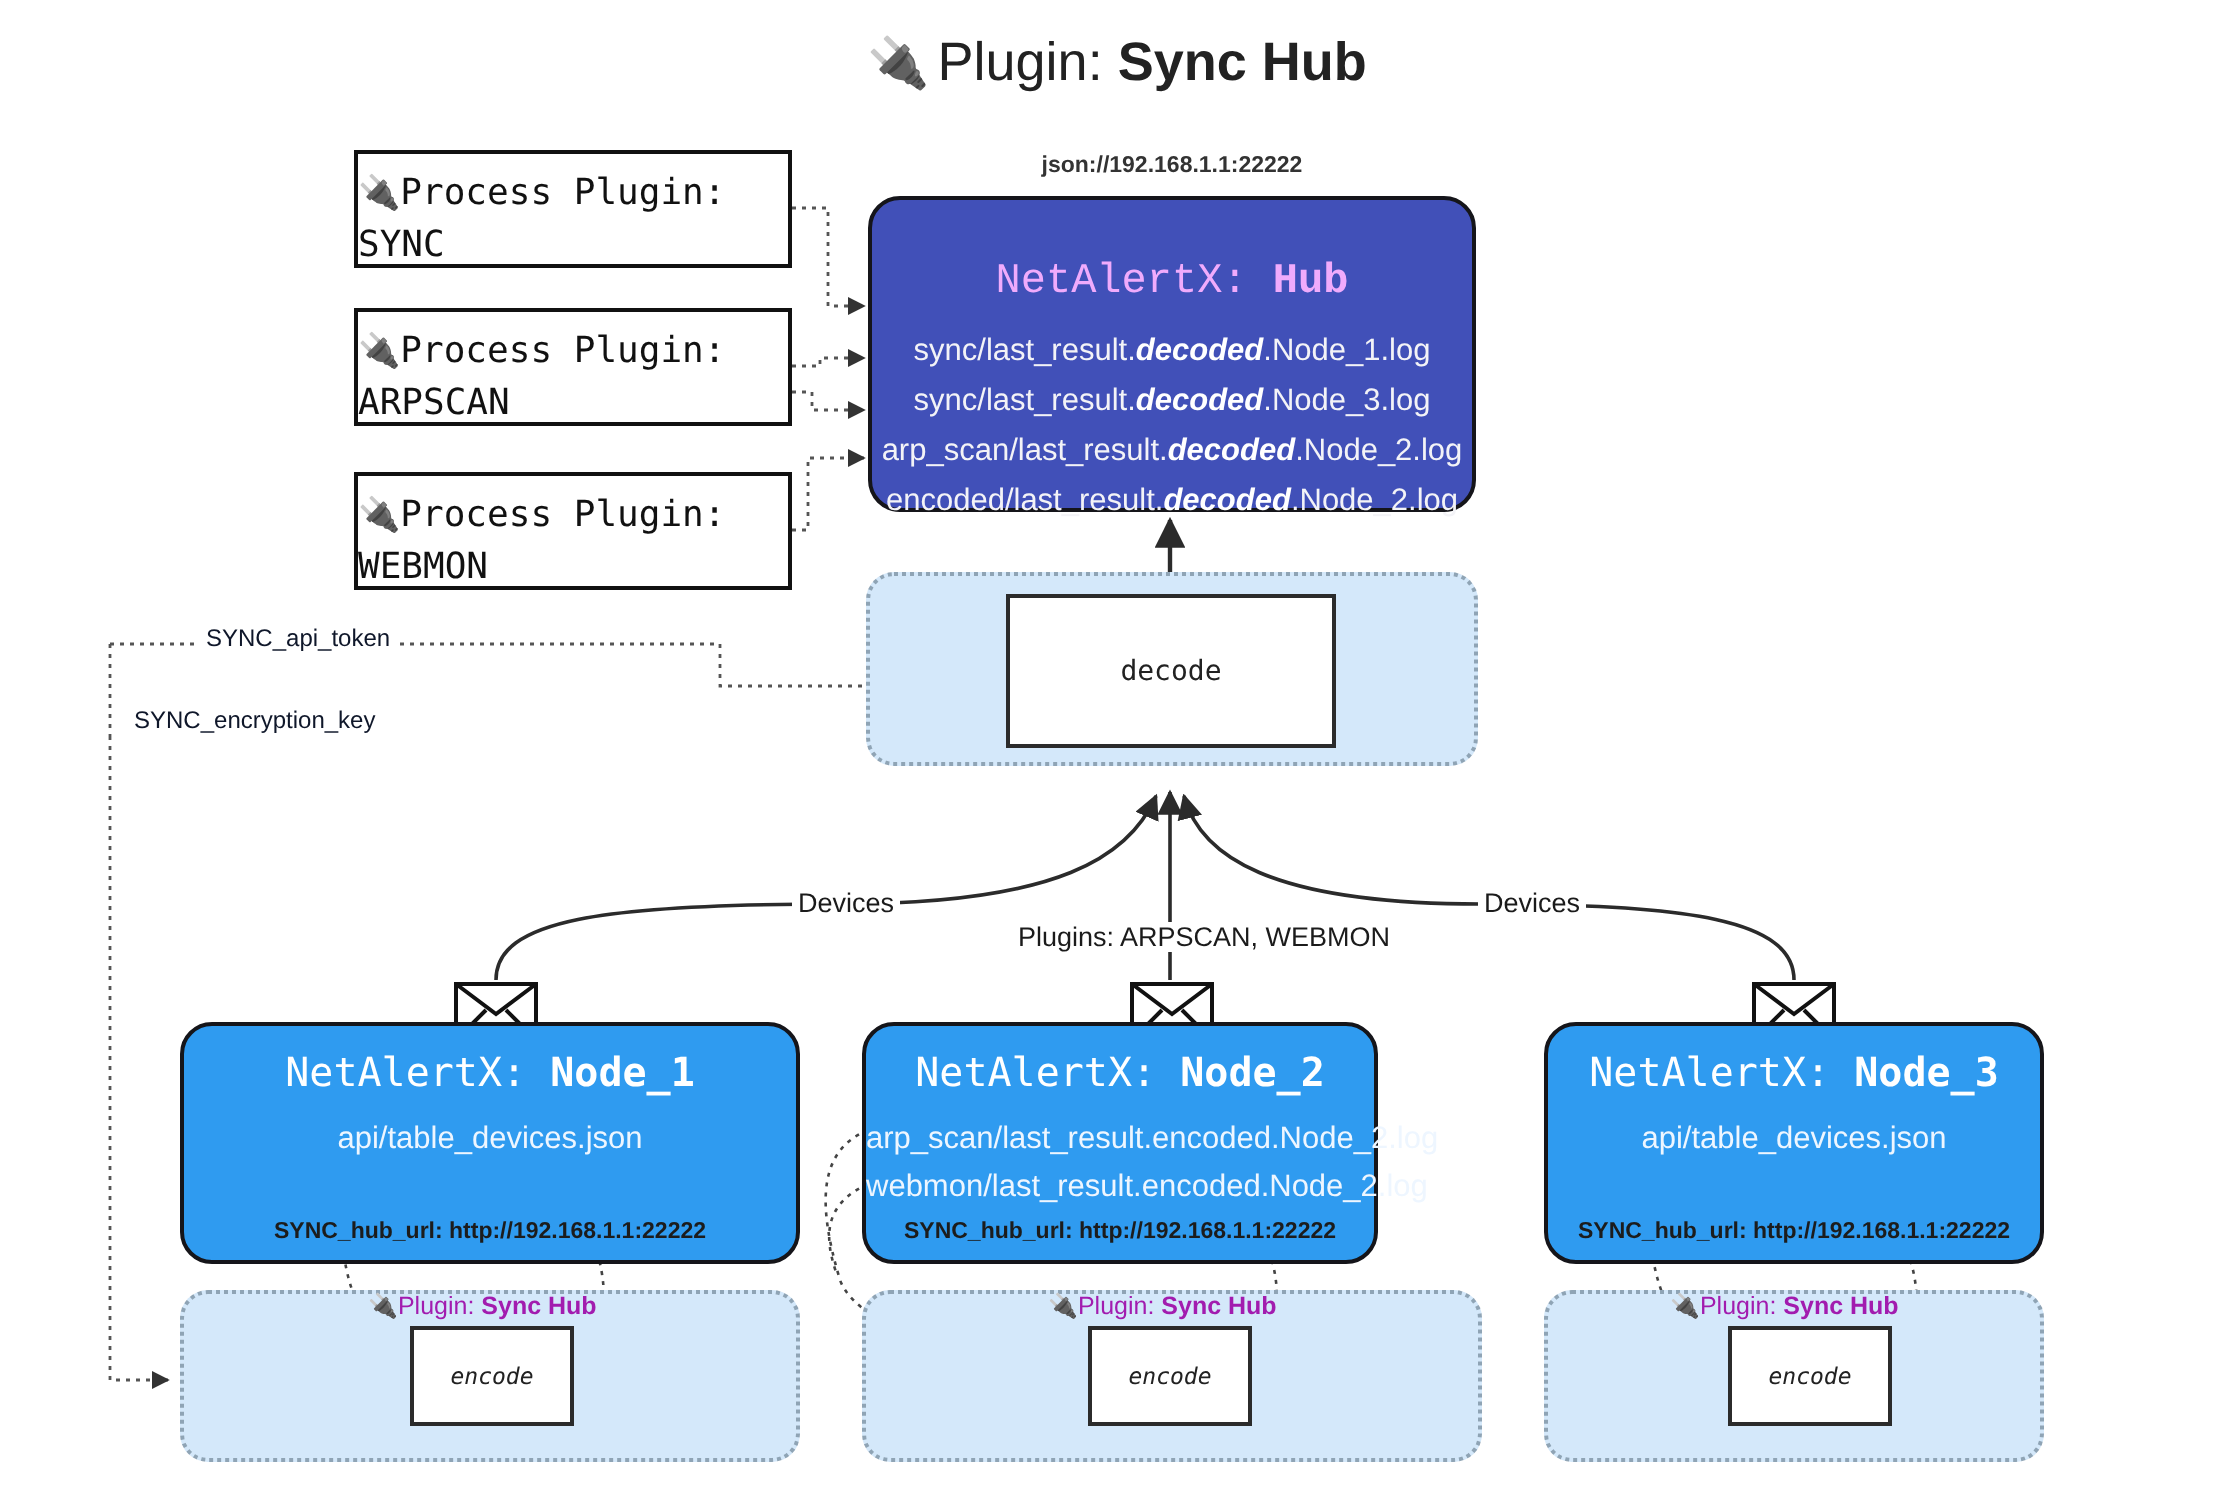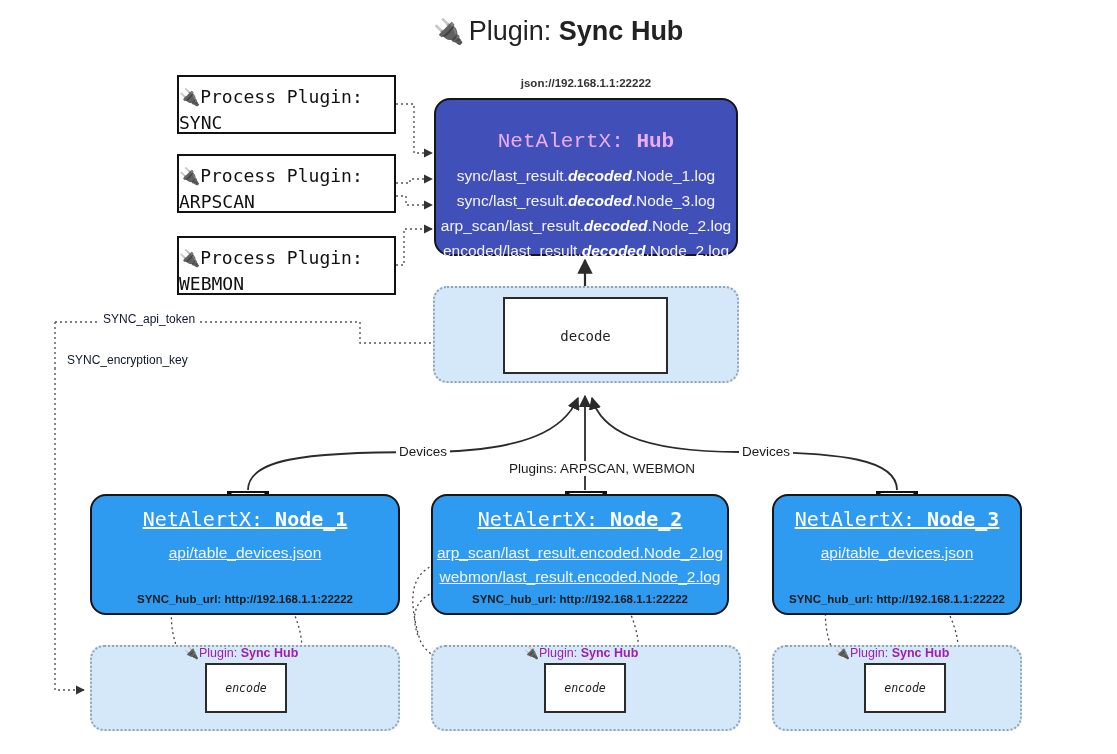--- a/index.html
+++ b/index.html
@@ -106,21 +106,21 @@
   .decodebox { left: 503px; top: 297px; width: 165px; height: 77px; font-size: 14px; }
 
   
   .node {
     position: absolute;
     background: #2f9bf0;
     border: 2px solid #15151a;
     border-radius: 16px;
     box-sizing: border-box;
     color: #ffffff;
-    top: 494px; height: 121px; text-decoration: underline;
+    top: 511px; height: 121px;
   }
   .node .hdr {
     font-family: "DejaVu Sans Mono", "Liberation Mono", monospace;
     font-size: 20px;
     text-align: center;
     margin-top: 11px;
     white-space: nowrap;
   }
   .node .hdr b { font-weight: bold; }
   .node .lines { margin-top: 10px; }
@@ -133,21 +133,21 @@
   }
   .node .hub-url {
     position: absolute; left: 0; bottom: 8px; width: 100%;
     text-align: center;
     font-size: 11.5px;
     font-weight: bold;
     color: #1c1c1c;
     white-space: nowrap;
   }
   #node1 { left: 90px;  width: 310px; }
-  #node2 { left: 431px; width: 298px; }
+  #node2 { left: 431px; width: 258px; }
   #node3 { left: 772px; width: 250px; }
 
   
   .envelope {
     position: absolute; top: 491px;
     width: 42px; height: 30px;
   }
 
   
   .strip { top: 645px; height: 86px; }

